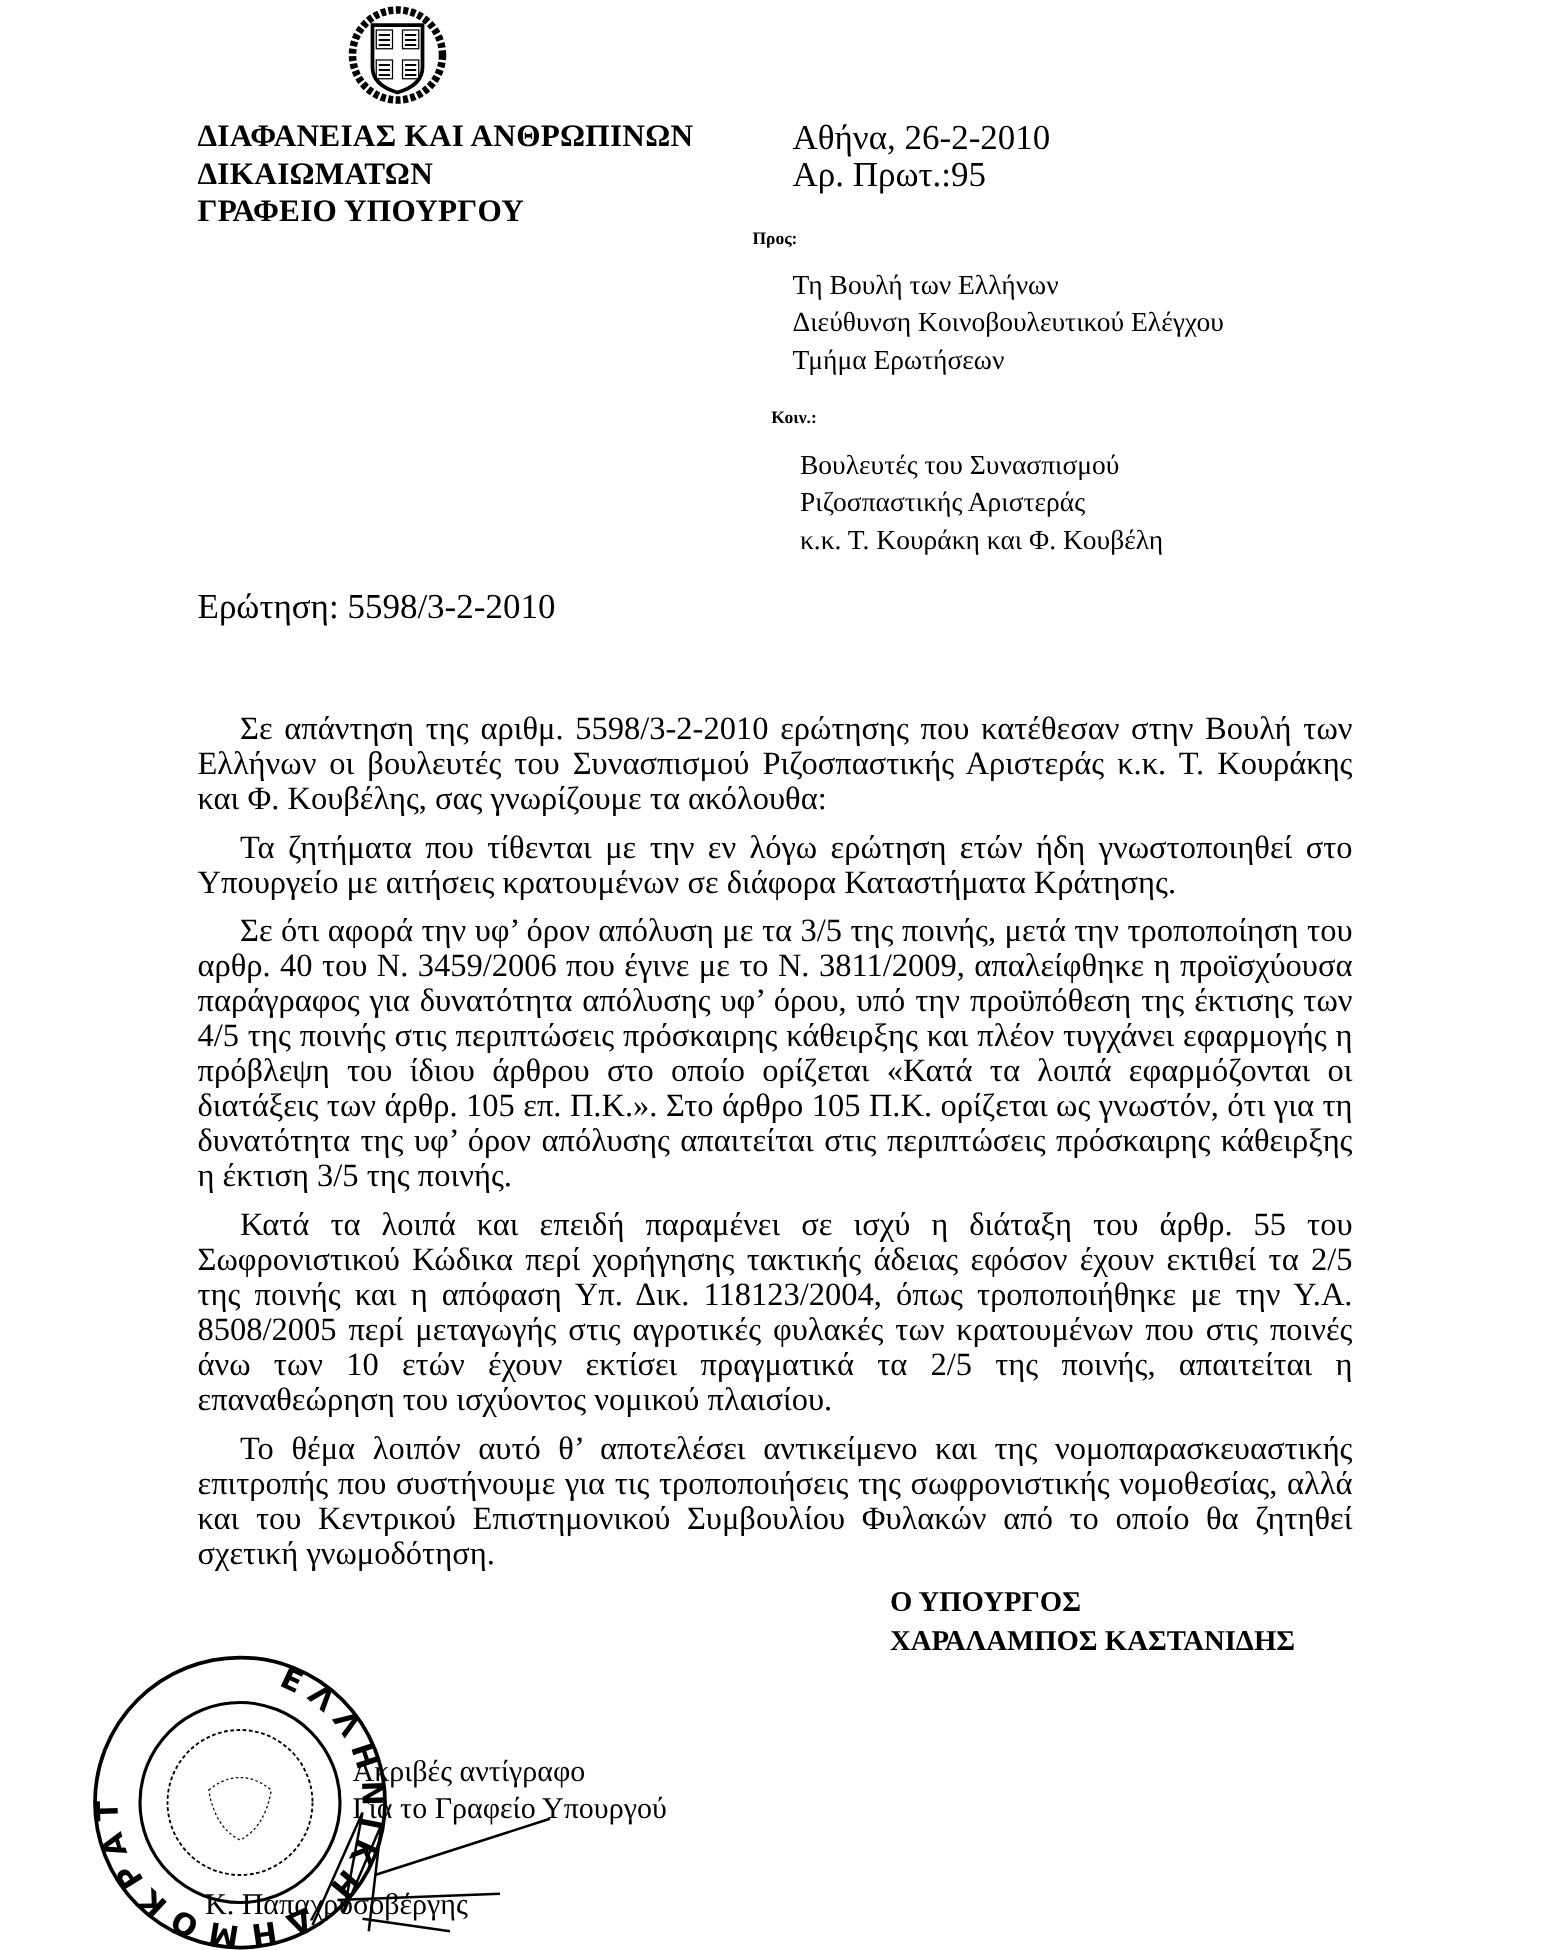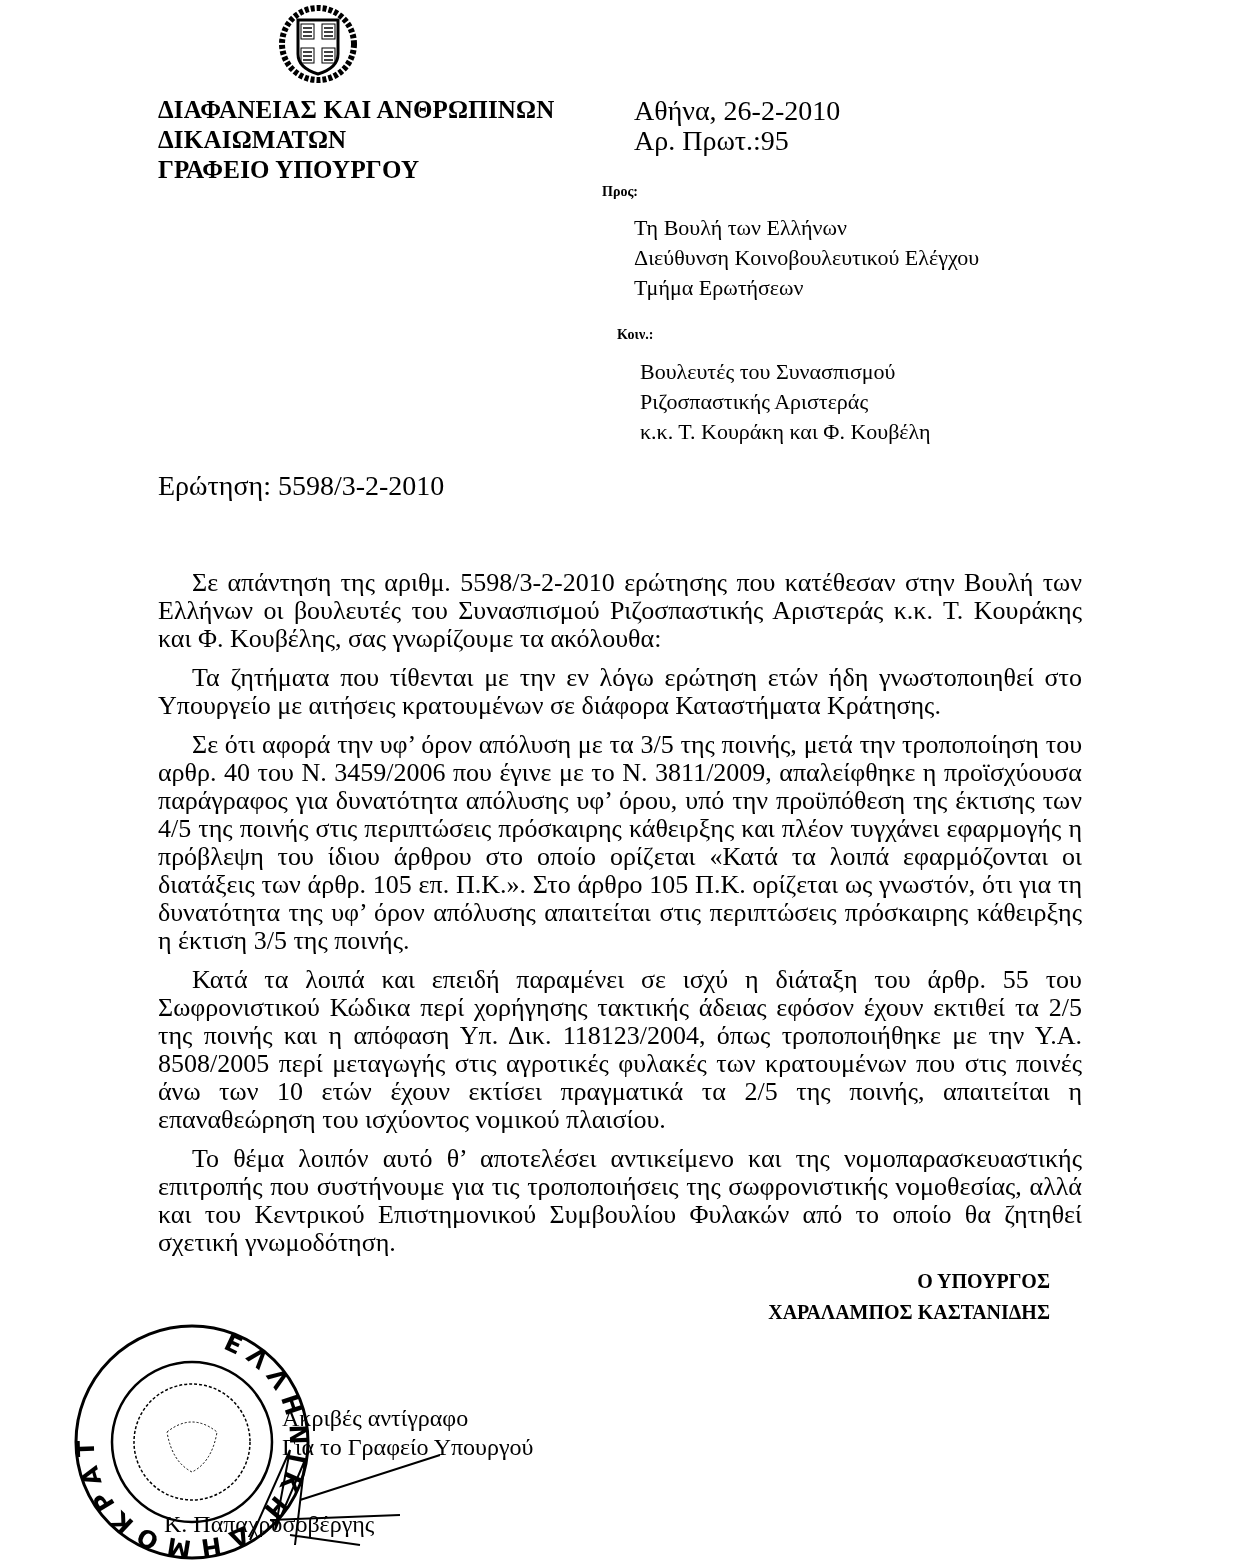--- a/index.html
+++ b/index.html
@@ -21,22 +21,22 @@
     .cc-label { left: 602px; top: 327px; margin-left: 15px; }
     .cc-lines { left: 640px; top: 357px; font-size: 22px; line-height: 30px; }
     .question { left: 158px; top: 470px; font-size: 28px; }
     .body-text {
       left: 158px; top: 540px; width: 924px; font-size: 26px; line-height: 28px;
       text-align: justify;
       margin-top: 29px;
     }
     .body-text p { margin: 0 0 11px 0; text-indent: 34px; }
     .signature {
-      left: 688px; top: 1266px; width: 362px; font-weight: bold; font-size: 20px;
-      line-height: 31px; text-align: right;
+      left: 712px; top: 1266px; width: 362px; font-weight: bold; font-size: 23px;
+      line-height: 31px; text-align: left;
     }
     .stamp { left: 72px; top: 1322px; width: 240px; height: 240px; }
     .copy-note {
       left: 282px; top: 1404px; font-size: 24px; line-height: 29px;
       font-family: "Liberation Serif", "DejaVu Serif", serif;
     }
     .copy-note .l3 { display: block; margin-top: 48px; margin-left: -118px; }
     .sig-scribble { left: 230px; top: 1440px; width: 300px; height: 110px; }
   </style>
 </head>

